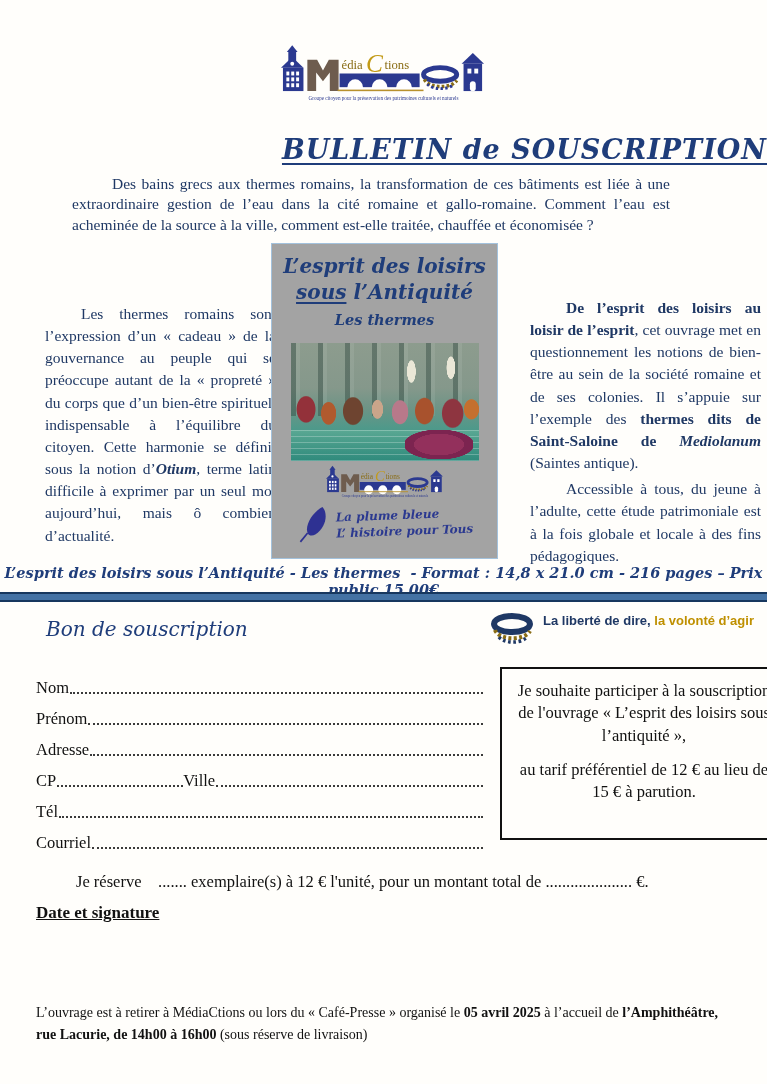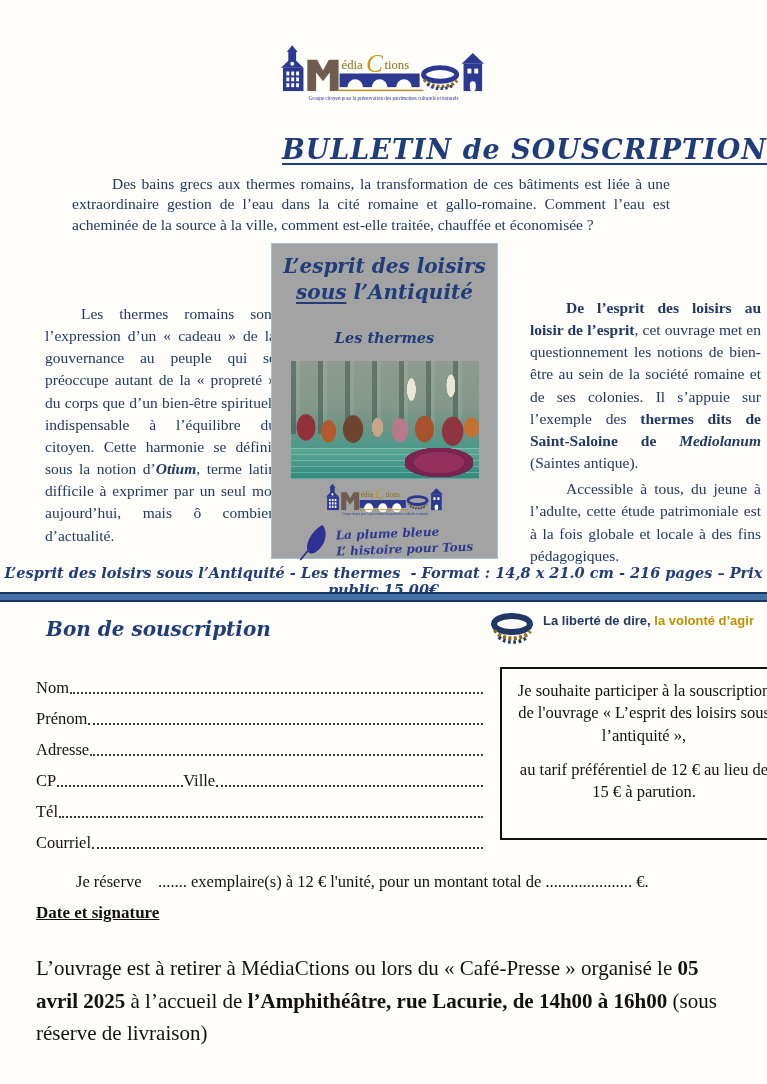--- a/index.html
+++ b/index.html
@@ -20,21 +20,21 @@
             font-size:15.5px;line-height:1.43;color:#1F3864;text-align:justify;text-indent:36px;}
   .col-right{position:absolute;top:297px;left:515px;width:231px;
              font-size:15.5px;line-height:1.43;color:#1F3864;text-align:justify;margin-left:15px;}
   .col-right p{margin:0 0 4px 0;text-indent:36px;}
 
   .book-cover{position:absolute;top:243px;left:271px;width:227px;height:316px;box-sizing:border-box;
               background:#a3a3a3;border:1px solid #a3c2dd;text-align:center;}
   .bc-title{margin-top:9px;font-family:"DejaVu Serif",serif;font-style:italic;font-weight:bold;
             font-size:20px;line-height:1.3;color:#1F3D7A;}
   .bc-title .u{text-decoration:underline;text-underline-offset:3px;}
-  .bc-sub{margin-top:24px;font-family:"DejaVu Serif",serif;font-style:italic;font-weight:bold;
+  .bc-sub{margin-top:6px;font-family:"DejaVu Serif",serif;font-style:italic;font-weight:bold;
           font-size:14.5px;color:#1F3D7A;}
   .painting{position:relative;margin:15px auto 0;width:188px;height:118px;overflow:hidden;
             background:linear-gradient(180deg,#8d9c8e 0%,#85988b 38%,#6e9486 55%,#4f998a 72%,#379084 100%);}
   .p-cols{position:absolute;left:0;right:0;top:0;height:62%;
           background:repeating-linear-gradient(90deg,rgba(42,66,58,.42) 0 5px,rgba(255,255,255,.08) 5px 9px,rgba(0,0,0,0) 9px 27px);}
   .p-statues{position:absolute;top:4%;left:55%;width:42%;height:40%;background-image:
       radial-gradient(7px 18px at 22% 50%,#eae7d7 0 60%,transparent 65%),
       radial-gradient(7px 18px at 72% 42%,#eae7d7 0 60%,transparent 65%);}
   .p-crowd{position:absolute;top:30%;left:0;right:0;height:48%;background-image:
       radial-gradient(15px 21px at 8% 55%,#93313a 0 60%,transparent 66%),
@@ -57,21 +57,21 @@
 
   .info-line{position:absolute;top:564px;left:0;width:100%;text-align:center;white-space:pre-wrap;
              font-family:"DejaVu Serif",serif;font-style:italic;font-weight:bold;
              font-size:14.5px;color:#1F3D7A;}
 
   .separator{position:absolute;top:592px;left:0;width:767px;height:10px;box-sizing:border-box;
              background:#4472A4;border-top:2px solid #17375E;border-bottom:2px solid #17375E;}
 
   
   .bon-heading{position:absolute;top:617px;left:46px;
-               font-family:"DejaVu Serif",serif;font-style:italic;font-weight:bold;
+               font-family:"DejaVu Serif",serif;font-style:italic;font-weight:normal;
                font-size:20px;color:#1F3D7A;}
   .slogan{position:absolute;top:613px;left:489px;display:flex;gap:8px;}
   .slogan-text{font-family:"Liberation Sans",sans-serif;font-weight:bold;font-size:13px;}
   .slogan-text .sn{color:#1F3864;}
   .slogan-text .sg{color:#BF9000;}
 
   .form{position:absolute;top:667px;left:36px;width:447px;font-size:16.5px;color:#111;}
   .frow{display:flex;align-items:flex-end;height:31px;}
   .flabel{white-space:nowrap;}
   .leader{flex:1 1 auto;border-bottom:2px dotted #3a3a3a;margin:0 0 4px 1px;}
@@ -80,22 +80,22 @@
   .offer-box{position:absolute;top:667px;left:500px;width:288px;height:173px;box-sizing:border-box;
              border:2px solid #111;padding:11px 8px;text-align:center;font-size:16.5px;
              line-height:1.35;color:#111;}
   .offer-box p{margin:0;}
   .offer-box p + p{margin-top:12px;}
 
   .reserve-line{position:absolute;top:872px;left:76px;width:665px;font-size:16.5px;
                 color:#111;white-space:pre-wrap;}
   .date-signature{position:absolute;top:903px;left:36px;font-size:17px;font-weight:bold;
                   text-decoration:underline;color:#111;}
-  .footer{position:absolute;top:952px;left:36px;width:686px;margin:0;
-          font-size:21px;line-height:1.55;color:#111;}
+  .footer{position:absolute;top:1002px;left:36px;width:686px;margin:0;
+          font-size:14px;line-height:1.55;color:#111;}
 </style>
 </head>
 <body>
 
 <div class="page">
 
   <svg width="0" height="0" style="position:absolute" aria-hidden="true">
     <symbol id="logo-mediactions" viewBox="0 0 210 60">
 
       <rect x="2" y="24" width="21" height="24" fill="#2B3990"></rect>

